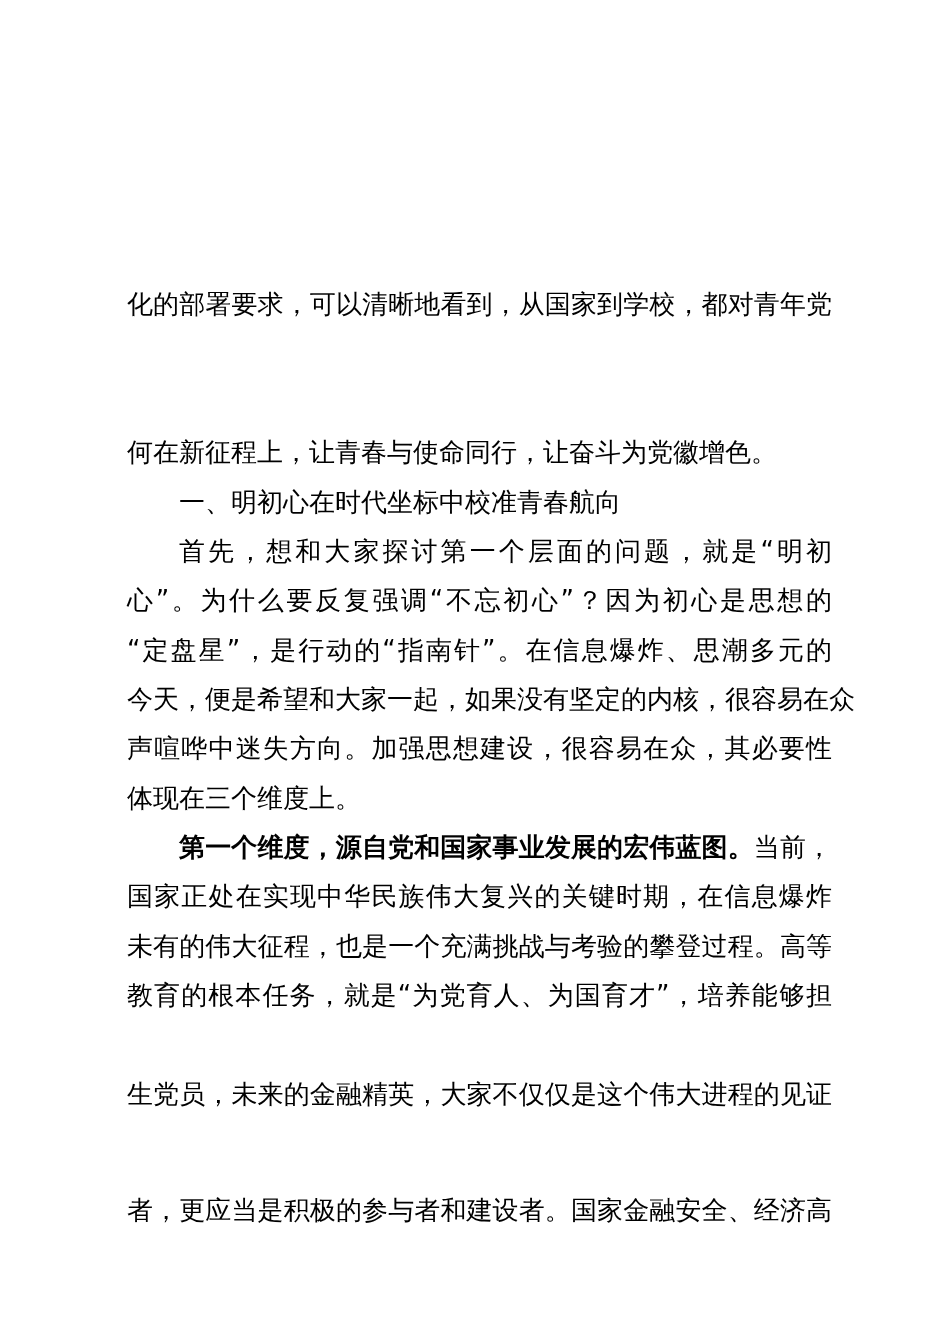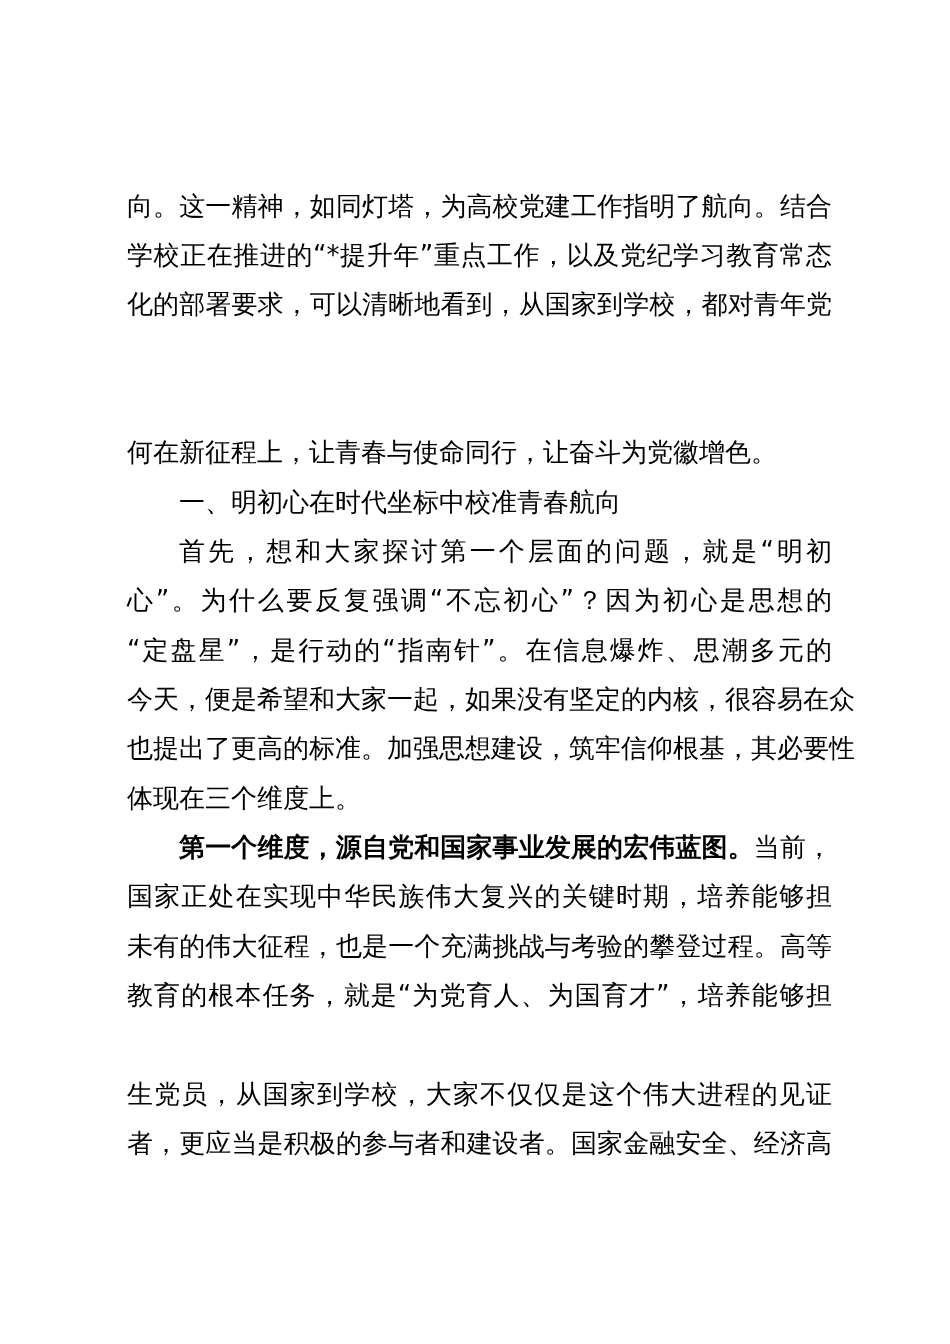--- a/index.html
+++ b/index.html
@@ -47,34 +47,32 @@
     }
     .bold {
       font-weight: bold;
     }
   </style>
 </head>
 <body>
 
 <div class="page">
 
-  <div class="line" style="top:186px">向。这一精神，如同灯塔，为高校党建工作指明了航向。结合</div>
-  <div class="line" style="top:235px">学校正在推进的“*提升年”重点工作，以及党纪学习教育常态</div>
   <div class="line" style="top:284px">化的部署要求，可以清晰地看到，从国家到学校，都对青年党</div>
   <div class="line last" style="top:432px">何在新征程上，让青春与使命同行，让奋斗为党徽增色。</div>
 
   <div class="line indent heading" style="top:482px">一、明初心在时代坐标中校准青春航向</div>
 
   <div class="line indent" style="top:531px">首先，想和大家探讨第一个层面的问题，就是“明初</div>
   <div class="line" style="top:580px">心”。为什么要反复强调“不忘初心”？因为初心是思想的</div>
   <div class="line" style="top:630px">“定盘星”，是行动的“指南针”。在信息爆炸、思潮多元的</div>
   <div class="line" style="top:679px">今天，便是希望和大家一起，如果没有坚定的内核，很容易在众</div>
-  <div class="line" style="top:728px">也提出了更高的标准。加强思想建设，筑牢信仰根基，其必要性</div>
+  <div class="line" style="top:728px">声喧哗中迷失方向。加强思想建设，很容易在众，其必要性</div>
   <div class="line last" style="top:778px">体现在三个维度上。</div>
 
   <div class="line indent" style="top:827px"><span class="bold">第一个维度，源自党和国家事业发展的宏伟蓝图。</span><span>当前，</span></div>
-  <div class="line" style="top:876px">国家正处在实现中华民族伟大复兴的关键时期，培养能够担</div>
+  <div class="line" style="top:876px">国家正处在实现中华民族伟大复兴的关键时期，在信息爆炸</div>
   <div class="line" style="top:975px">教育的根本任务，就是“为党育人、为国育才”，培养能够担</div>
   <div class="line" style="top:926px">未有的伟大征程，也是一个充满挑战与考验的攀登过程。高等</div>
-  <div class="line" style="top:1074px">生党员，从国家到学校，大家不仅仅是这个伟大进程的见证</div>
-  <div class="line" style="top:1123px">者，更应当是积极的参与者和建设者。国家金融安全、经济高</div>
+  <div class="line" style="top:1074px">生党员，未来的金融精英，大家不仅仅是这个伟大进程的见证</div>
+  <div class="line" style="top:1190px">者，更应当是积极的参与者和建设者。国家金融安全、经济高</div>
 
 </div>
 
 </body></html>

